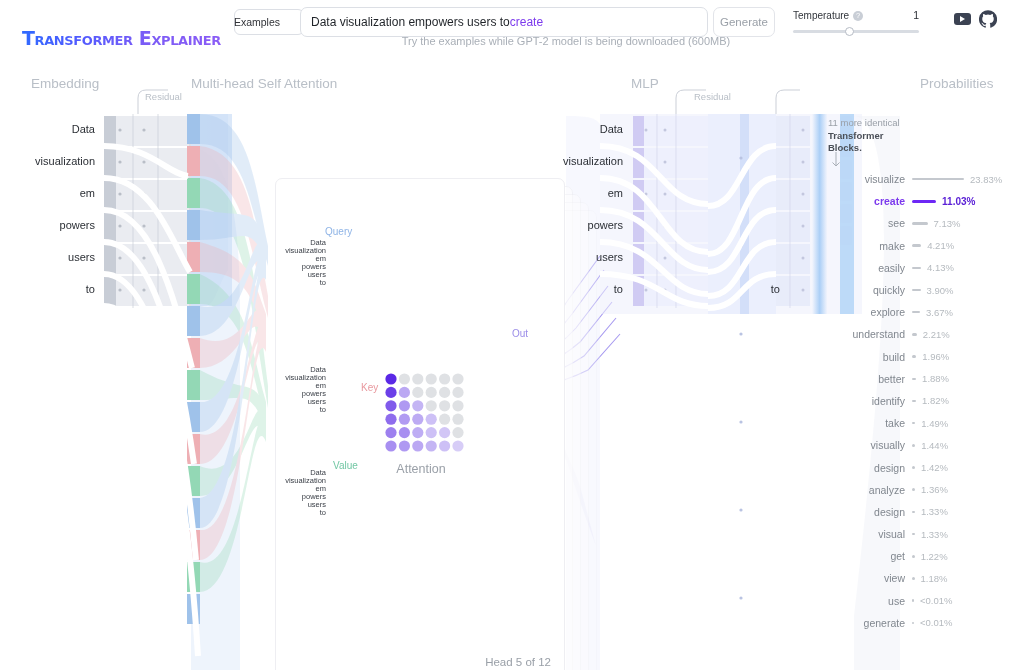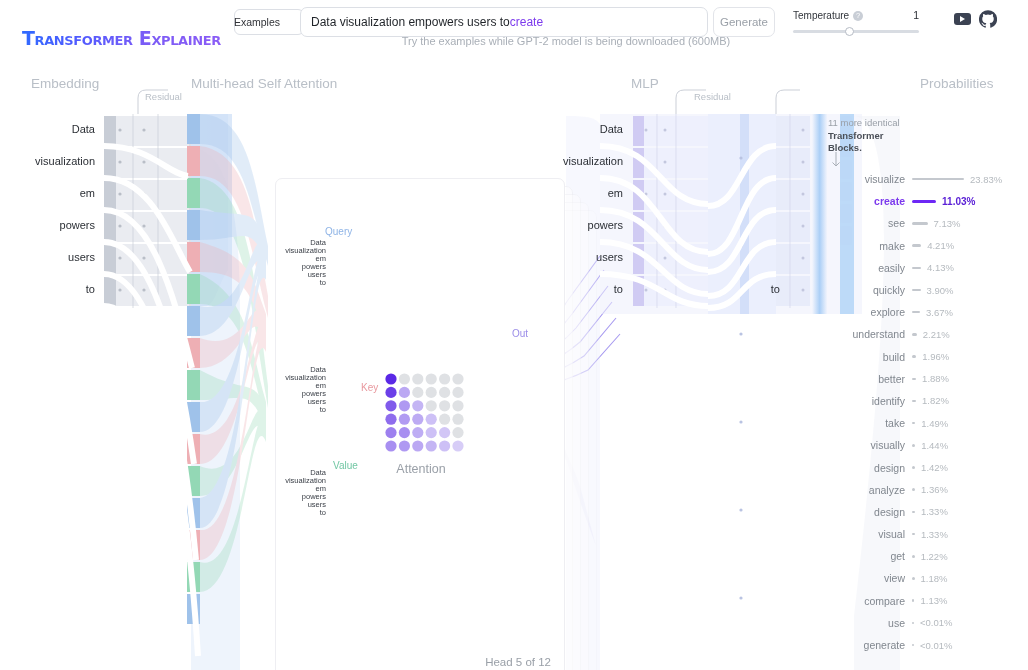--- a/index.html
+++ b/index.html
@@ -703,25 +703,20 @@
         <div class="pword">get</div>
         <div class="pbar" style="width: 2.66219px;"></div>
         <div class="ppct">1.22%</div>
       </div>
       <div class="prow">
         <div class="pword">view</div>
         <div class="pbar" style="width: 2.57491px;"></div>
         <div class="ppct">1.18%</div>
       </div>
       <div class="prow">
-        <div class="pword">compare</div>
-        <div class="pbar" style="width: 2.4658px;"></div>
-        <div class="ppct">1.13%</div>
-      </div>
-      <div class="prow">
         <div class="pword">use</div>
         <div class="pbar" style="width: 2px;"></div>
         <div class="ppct">&lt;0.01%</div>
       </div>
       <div class="prow">
         <div class="pword">generate</div>
         <div class="pbar" style="width: 2px;"></div>
         <div class="ppct">&lt;0.01%</div>
       </div>
     </div>

